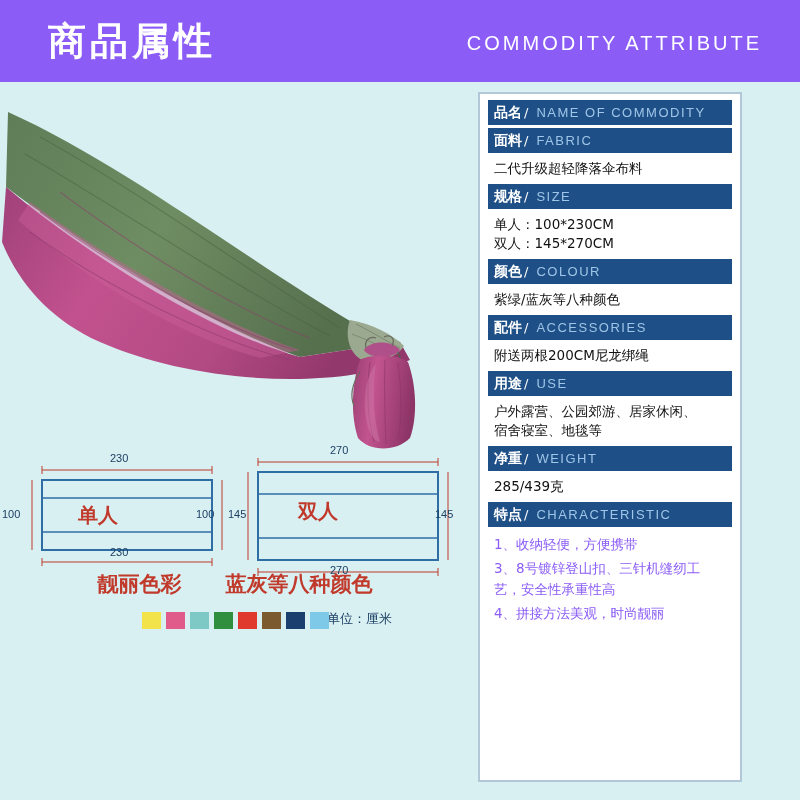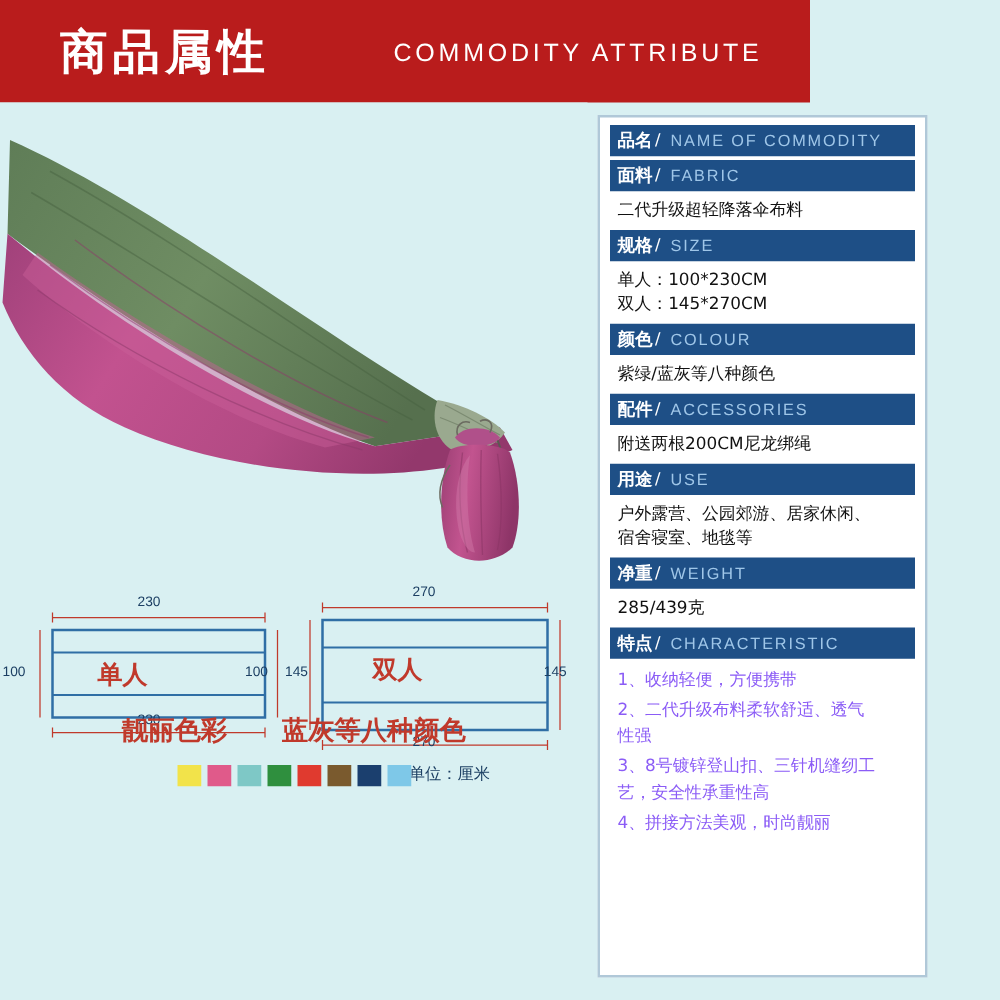--- a/index.html
+++ b/index.html
@@ -7,22 +7,22 @@
   body {
     width: 800px; height: 800px;
     background: #d9f0f2;
     font-family: "DejaVu Sans", "Liberation Sans", sans-serif;
     overflow: hidden;
     position: relative;
   }
 
   
   .header {
-    position: absolute; left: 0; top: 0; width: 648px; height: 82px;
-    background: #b91c1c;
+    position: absolute; left: 0; top: 0; width: 800px; height: 82px;
+    background: #8b5cf6;
     display: flex; align-items: center;
   }
   .header-cn {
     color: #ffffff;
     font-size: 38px;
     font-weight: bold;
     letter-spacing: 4px;
     margin-left: 48px;
     font-family: "DejaVu Sans", sans-serif;
   }
@@ -48,21 +48,21 @@
     overflow: hidden;
   }
 
   
   .bag-wrap {
     position: absolute; left: 330px; top: 250px; width: 110px; height: 160px;
   }
 
   
   .diagrams {
-    position: absolute; left: 0; top: 396px; width: 470px; height: 180px;
+    position: absolute; left: 0; top: 372px; width: 470px; height: 180px;
   }
   .diag-label {
     position: absolute;
     color: #c0392b;
     font-size: 20px;
     font-weight: bold;
     font-family: "DejaVu Sans", sans-serif;
     white-space: nowrap;
   }
   .dim {
@@ -341,19 +341,17 @@
       <div class="row-body">285/439克</div>
     </div>
 
   <div class="row-head">
     <span class="cn">特点</span>
     <span class="sep">/</span>
     <span class="en">CHARACTERISTIC</span>
   </div>
   <div class="char-list" id="char-list">
       <div class="char-item">1、收纳轻便，方便携带</div>
-      <div class="char-item">2、二代升级布料柔软舒适、透气
-    性强</div>
       <div class="char-item">3、8号镀锌登山扣、三针机缝纫工
     艺，安全性承重性高</div>
       <div class="char-item">4、拼接方法美观，时尚靓丽</div>
     </div>
 </div>
 
 </body></html>

